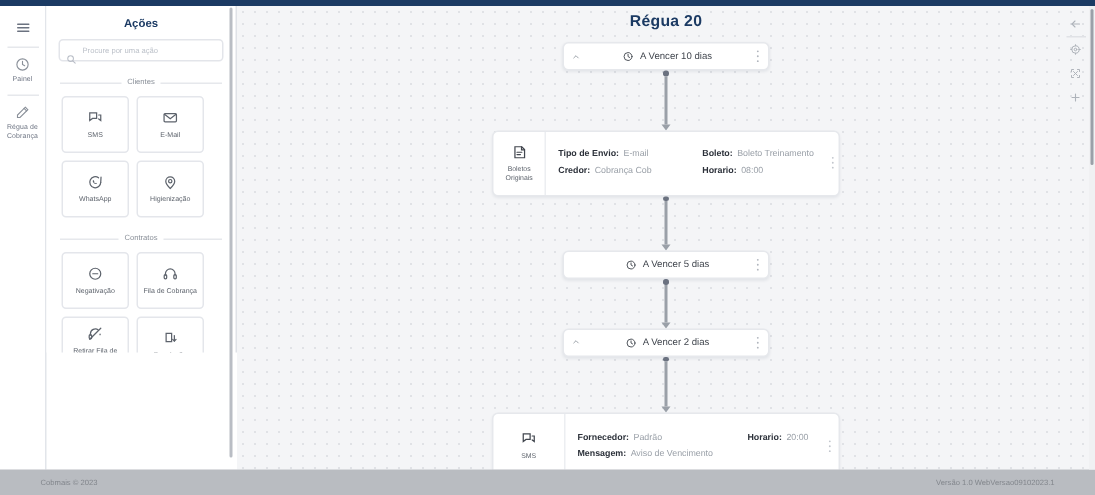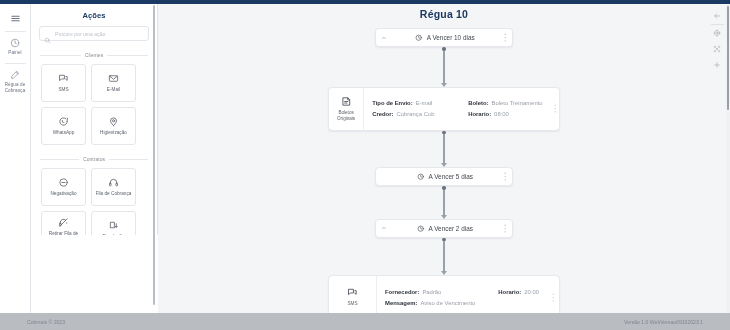--- a/index.html
+++ b/index.html
@@ -385,21 +385,21 @@
     </div>
 
   </div>
 
   <div class="vscroll2">
     <div class="thumb"></div>
   </div>
 
   <div class="canvas">
 
-    <div class="canvas-title">Régua 10</div>
+    <div class="canvas-title">Régua 20</div>
 
     <div class="flow">
 
       <div class="node-time">
         <div class="nt-chev">
           <svg width="6" height="6" viewBox="0 0 24 24" fill="none" stroke="#9aa0a8" stroke-width="2.6" stroke-linecap="round">
             <polyline points="6,14.5 12,8.5 18,14.5"></polyline>
           </svg>
         </div>
         <div class="nt-body">

